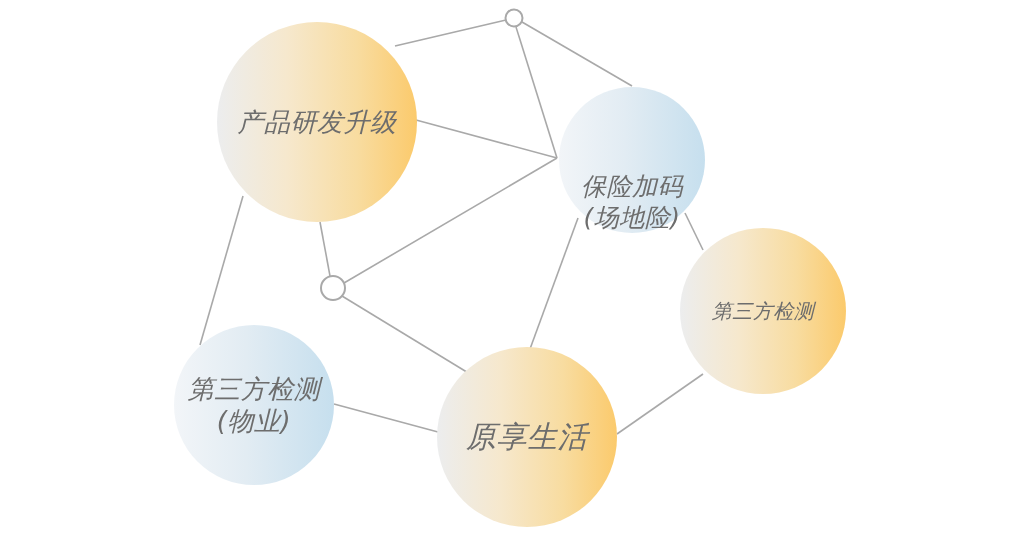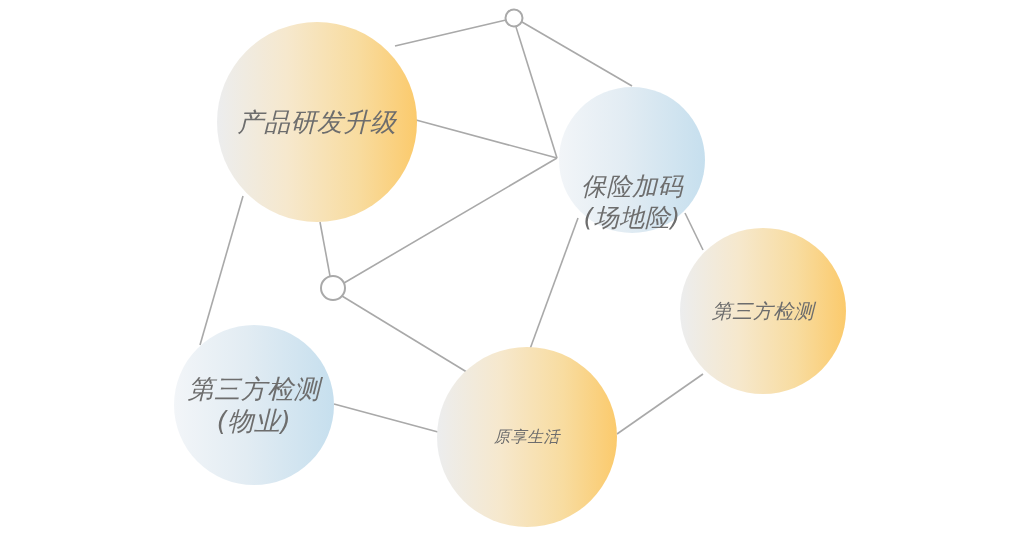--- a/index.html
+++ b/index.html
@@ -46,16 +46,16 @@
 
   <div class="node warm" style="left:680px; top:228px; width:166px; height:166px; font-size:20px;">
     <span class="label">第三方检测</span>
   </div>
 
   <div class="node cool" style="left:174px; top:325px; width:160px; height:160px; font-size:26px;">
     <span class="label">第三方检测
 (物业)</span>
   </div>
 
-  <div class="node warm" style="left:437px; top:347px; width:180px; height:180px; font-size:16px;">
+  <div class="node warm" style="left:437px; top:347px; width:180px; height:180px; font-size:30px;">
     <span class="label">原享生活</span>
   </div>
 </div>
 
 </body></html>

